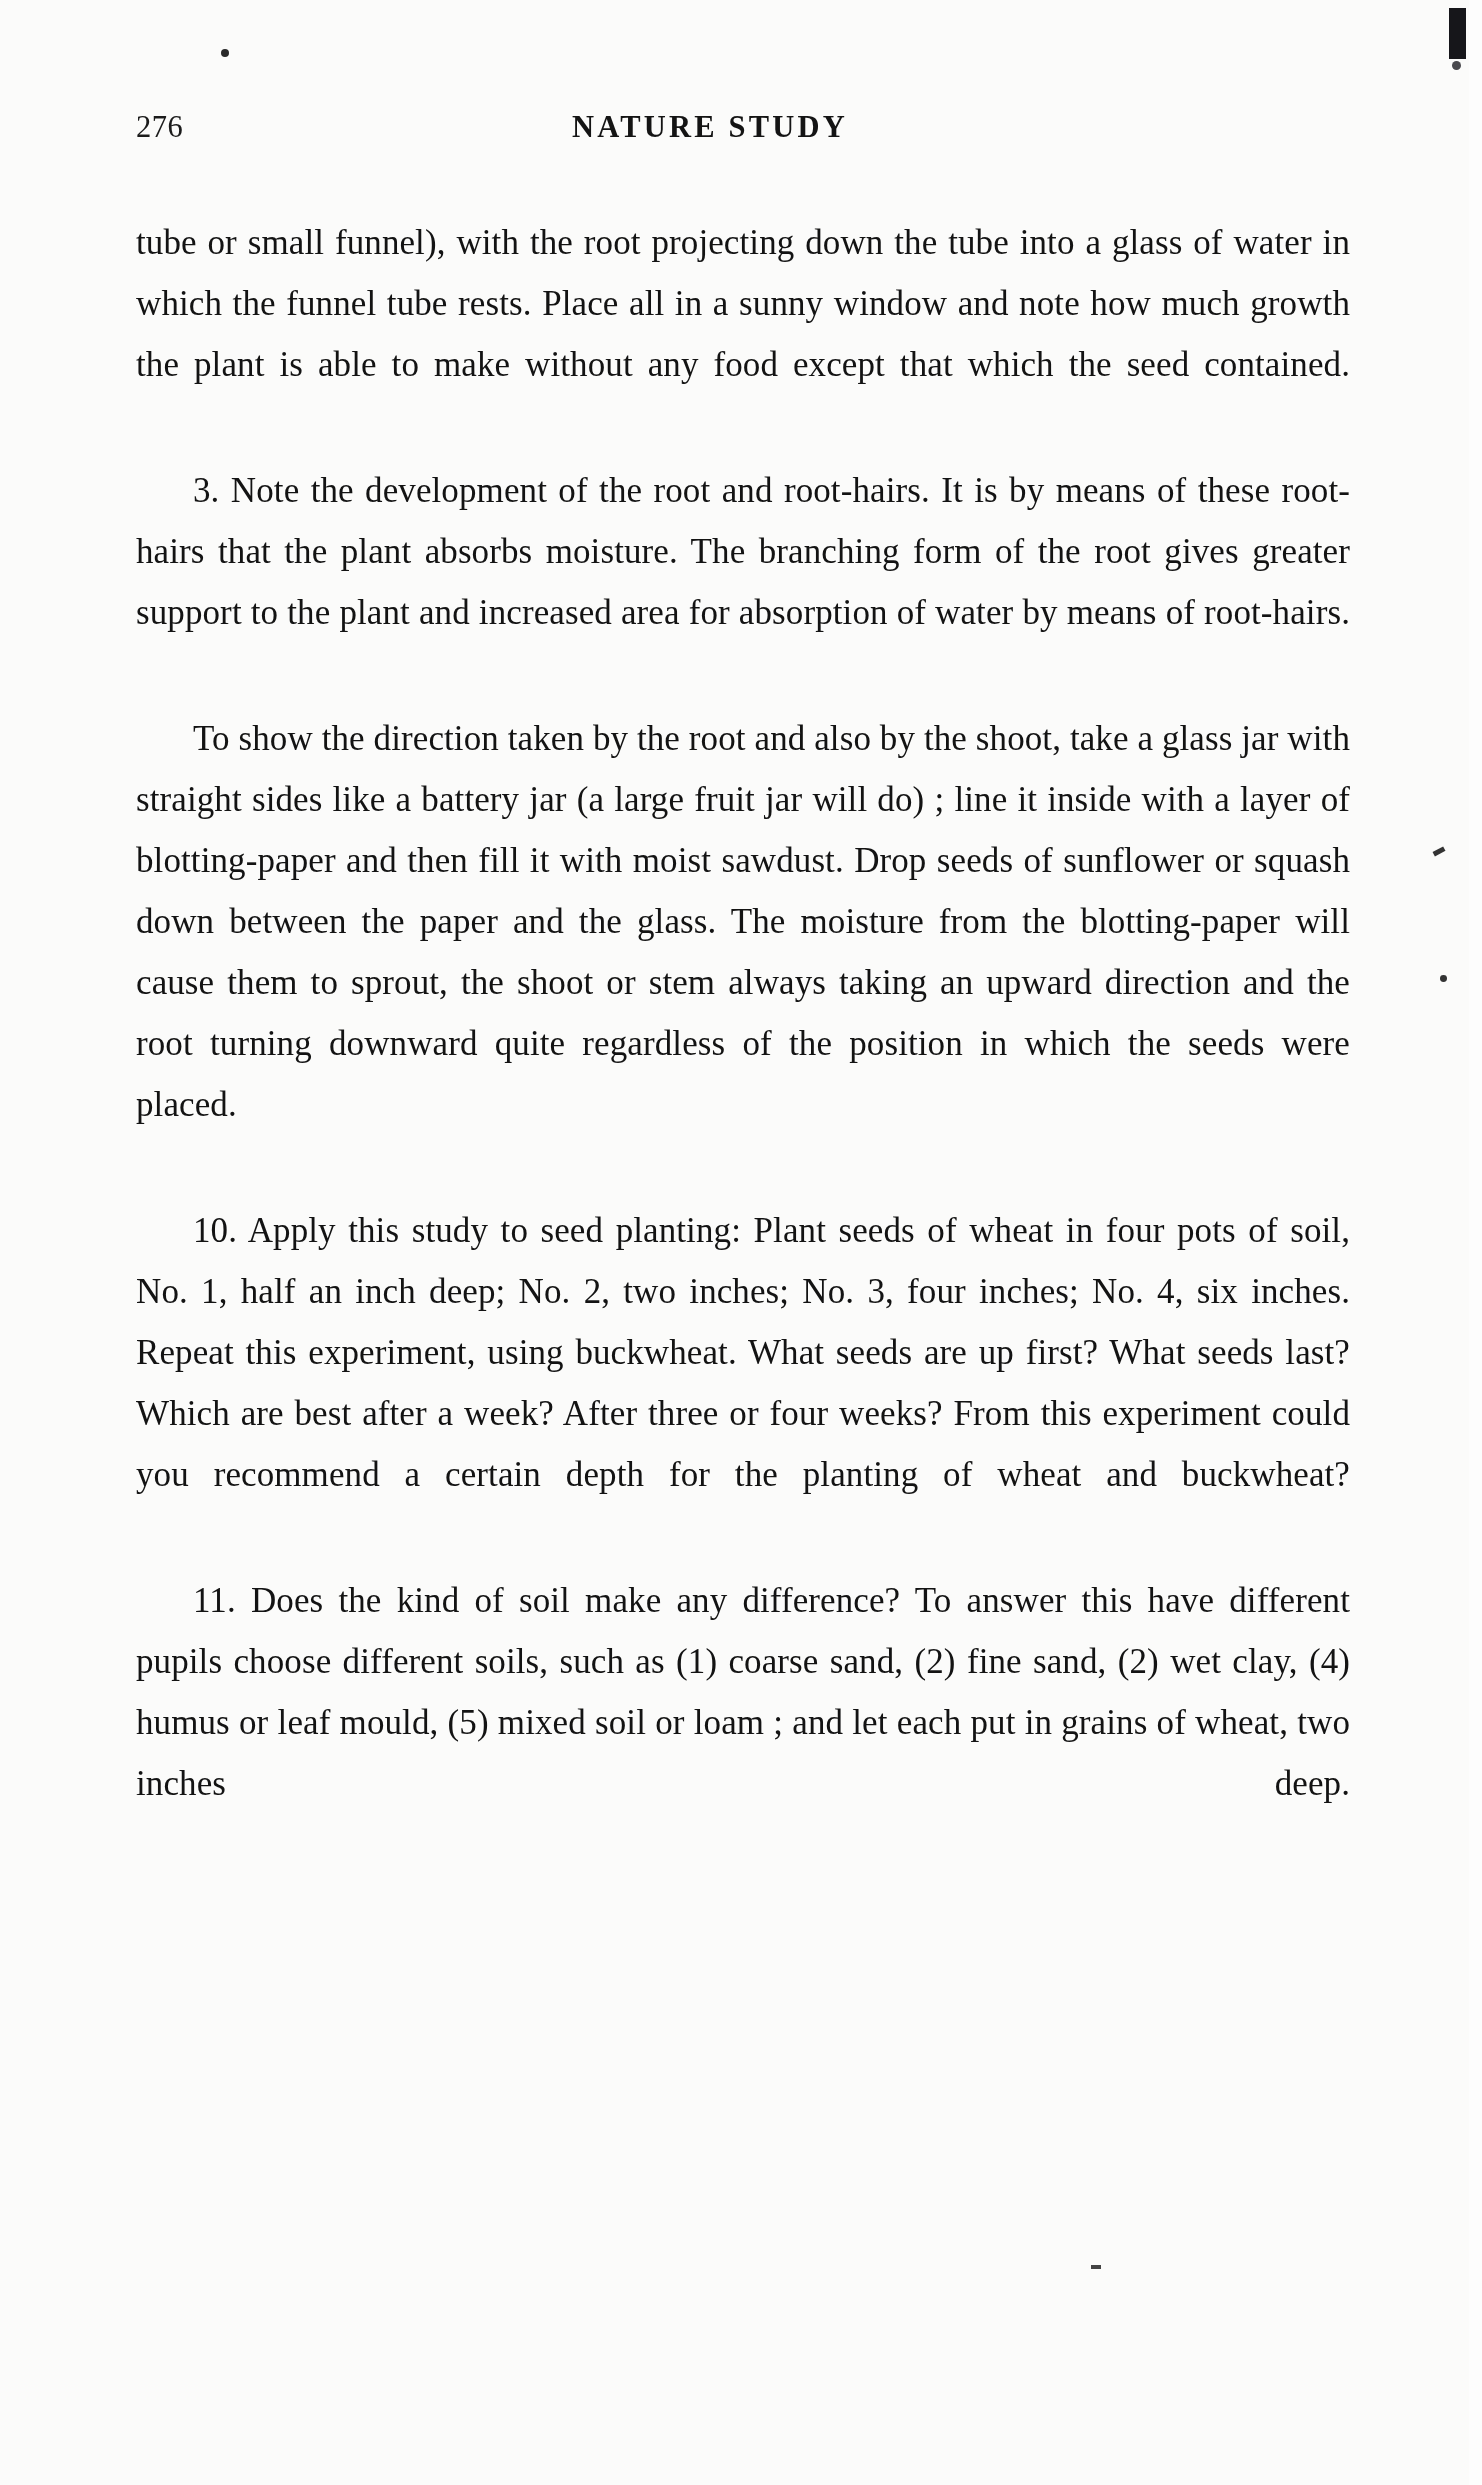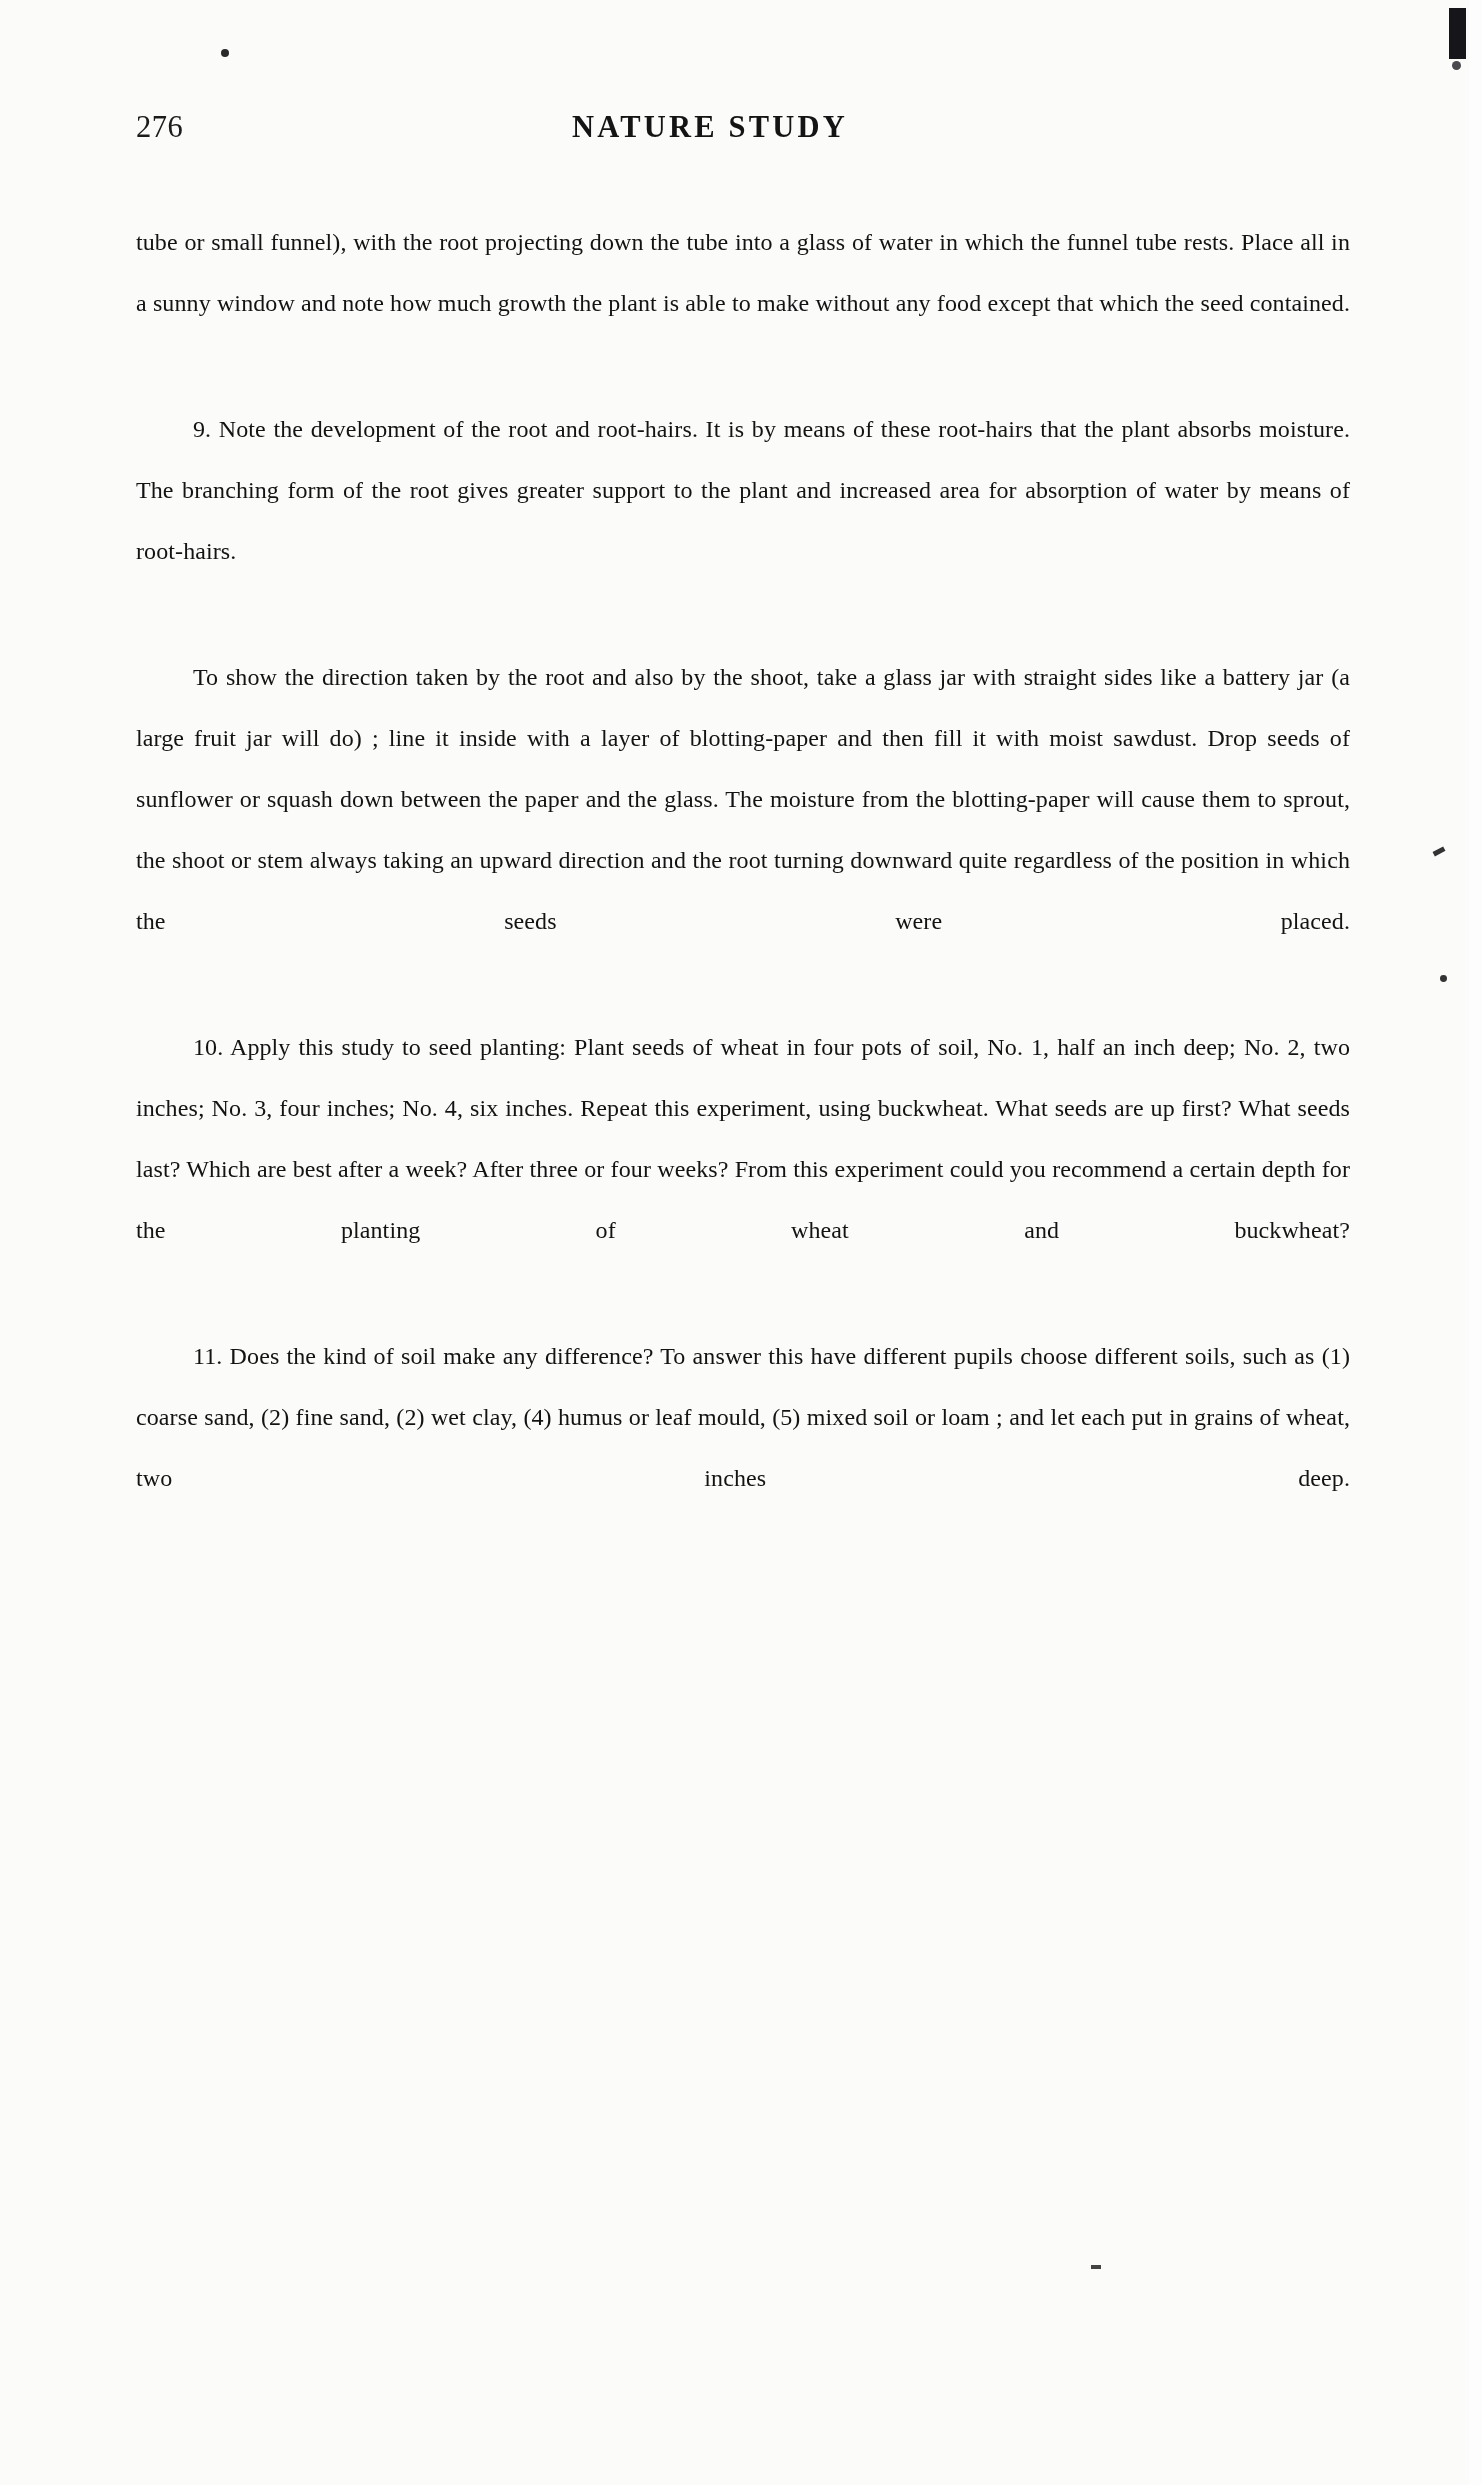--- a/index.html
+++ b/index.html
@@ -111,21 +111,21 @@
 
   
   .textblock {
     position: absolute;
     left: 136px;
     top: 212px;
     width: 1214px;
   }
   p.para {
     margin: 0 0 3.9px 0;
-    font-size: 24px;
+    font-size: 35px;
     line-height: 61px;
     text-align: justify;
     text-justify: inter-word;
     color: #131313;
     letter-spacing: 0.1px;
   }
   p.para.indent {
     text-indent: 57px;
   }
   
@@ -148,20 +148,20 @@
   <div class="speck-c"></div>
   <div class="speck-d"></div>
 
   <div class="running-head">
     <div class="folio">276</div>
     <div class="head-title">NATURE STUDY</div>
   </div>
 
   <div class="textblock">
     <p class="para">tube or small funnel), with the root projecting down the tube into a glass of water in which the funnel tube rests. Place all in a sunny window and note how much growth the plant is able to make without any food except that which the seed contained.</p>
-    <p class="para indent">9. Note the development of the root and root-hairs. It is by means of these root-hairs that the plant absorbs moisture.  The branching form of the root gives greater support to the plant and increased area for absorption of water by means of root-hairs.</p>
+    <p class="para indent">3. Note the development of the root and root-hairs. It is by means of these root-hairs that the plant absorbs moisture.  The branching form of the root gives greater support to the plant and increased area for absorption of water by means of root-hairs.</p>
     <p class="para indent">To show the direction taken by the root and also by the shoot, take a glass jar with straight sides like a battery jar (a large fruit jar will do) ; line it inside with a layer of blotting-paper and then fill it with moist sawdust.  Drop seeds of sunflower or squash down between the paper and the glass.  The moisture from the blotting-paper will cause them to sprout, the shoot or stem always taking an upward direction and the root turning downward quite regardless of the position in which the seeds were placed.</p>
     <p class="para indent">10. Apply this study to seed planting: Plant seeds of wheat in four pots of soil, No. 1, half an inch deep; No. 2, two inches; No. 3, four inches; No. 4, six inches. Repeat this experiment, using buckwheat.  What seeds are up first?  What seeds last?  Which are best after a week?  After three or four weeks?  From this experiment could you recommend a certain depth for the planting of wheat and buckwheat?</p>
     <p class="para indent">11. Does the kind of soil make any difference?  To answer this have different pupils choose different soils, such as (1) coarse sand, (2) fine sand, (2) wet clay, (4) humus or leaf mould, (5) mixed soil or loam ; and let each put in grains of wheat, two inches deep.</p>
   </div>
 
 </div>
 
 
 </body></html>

